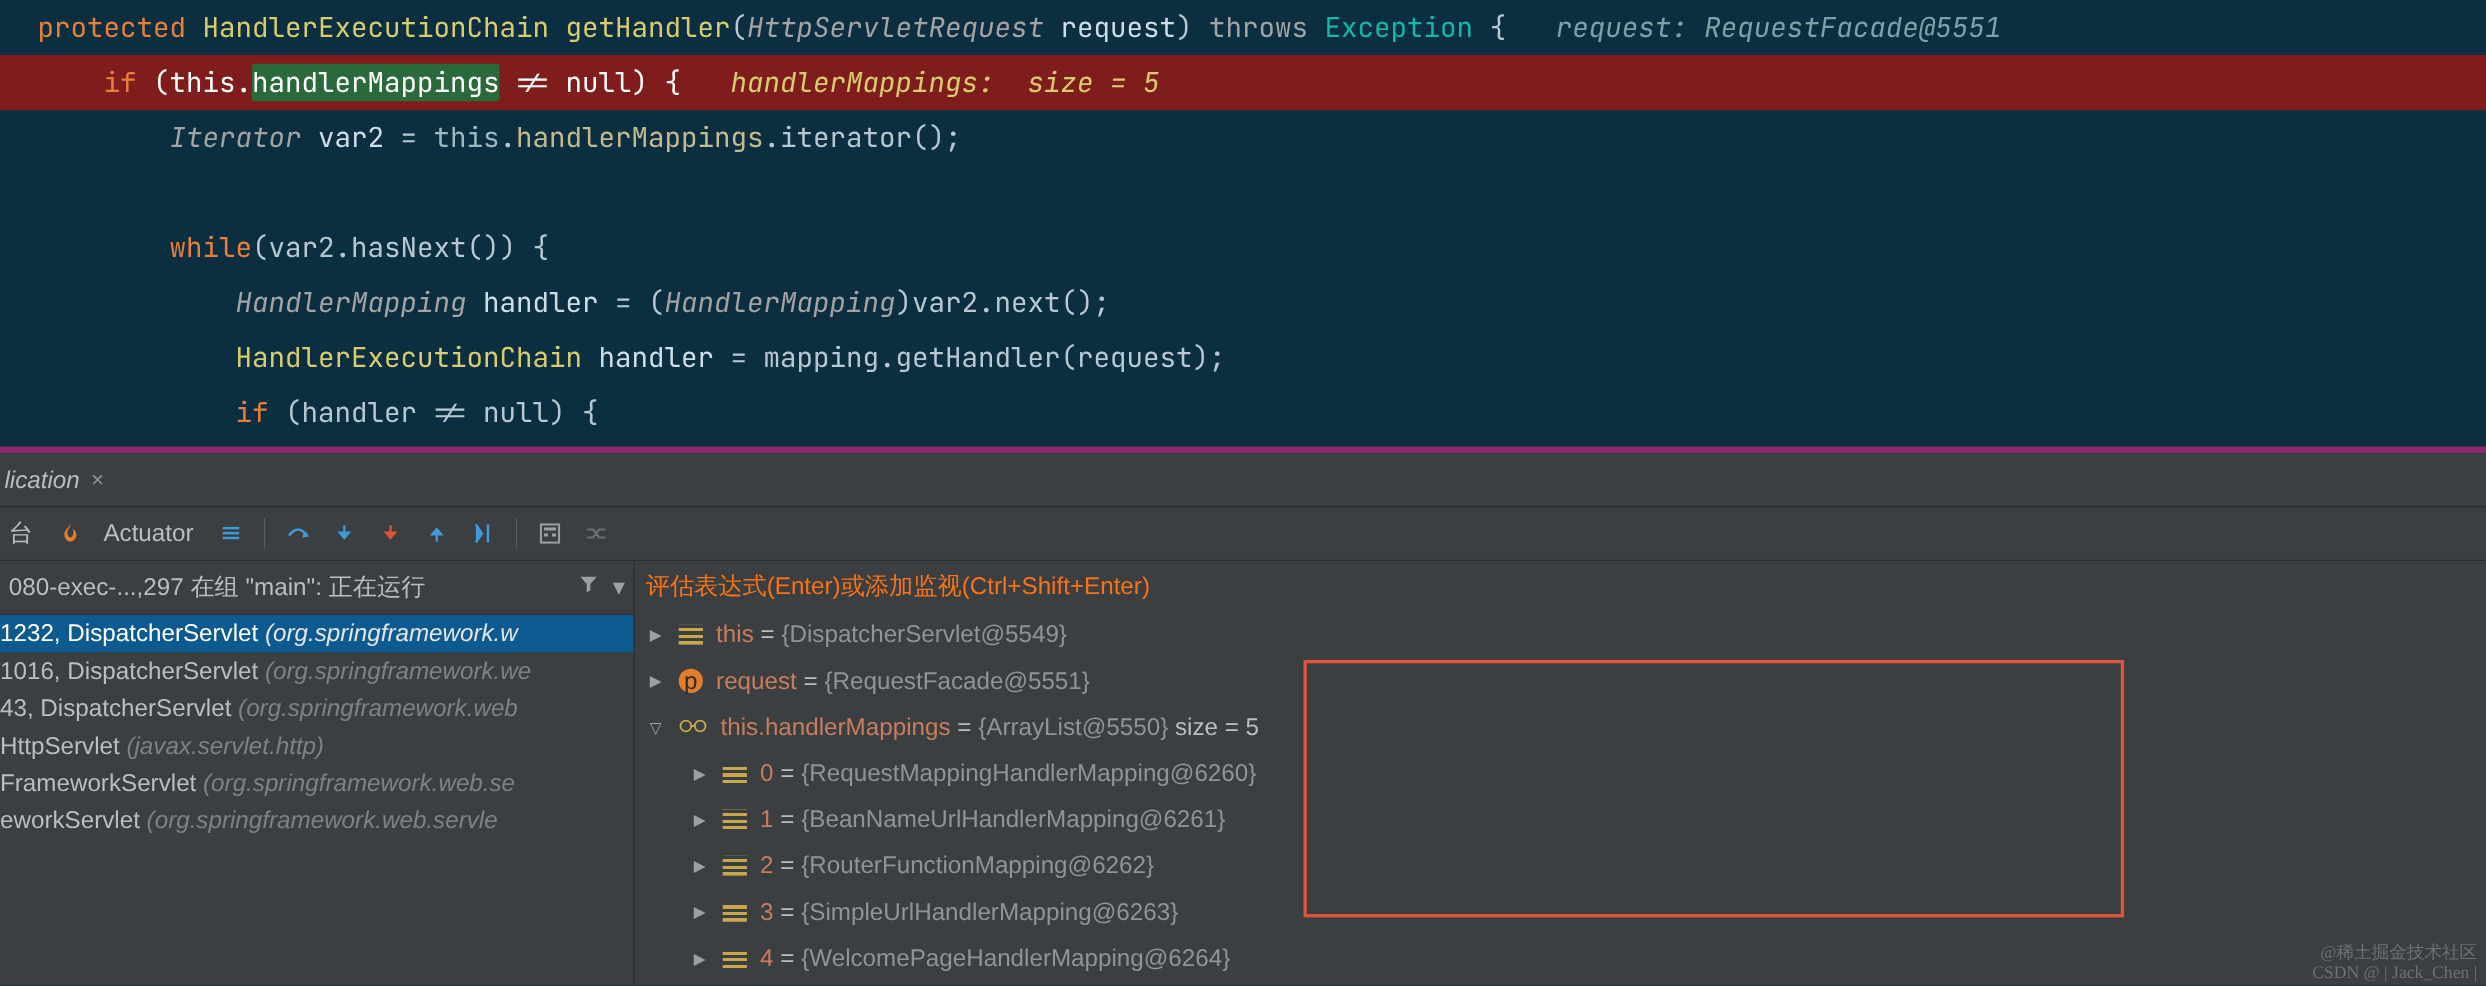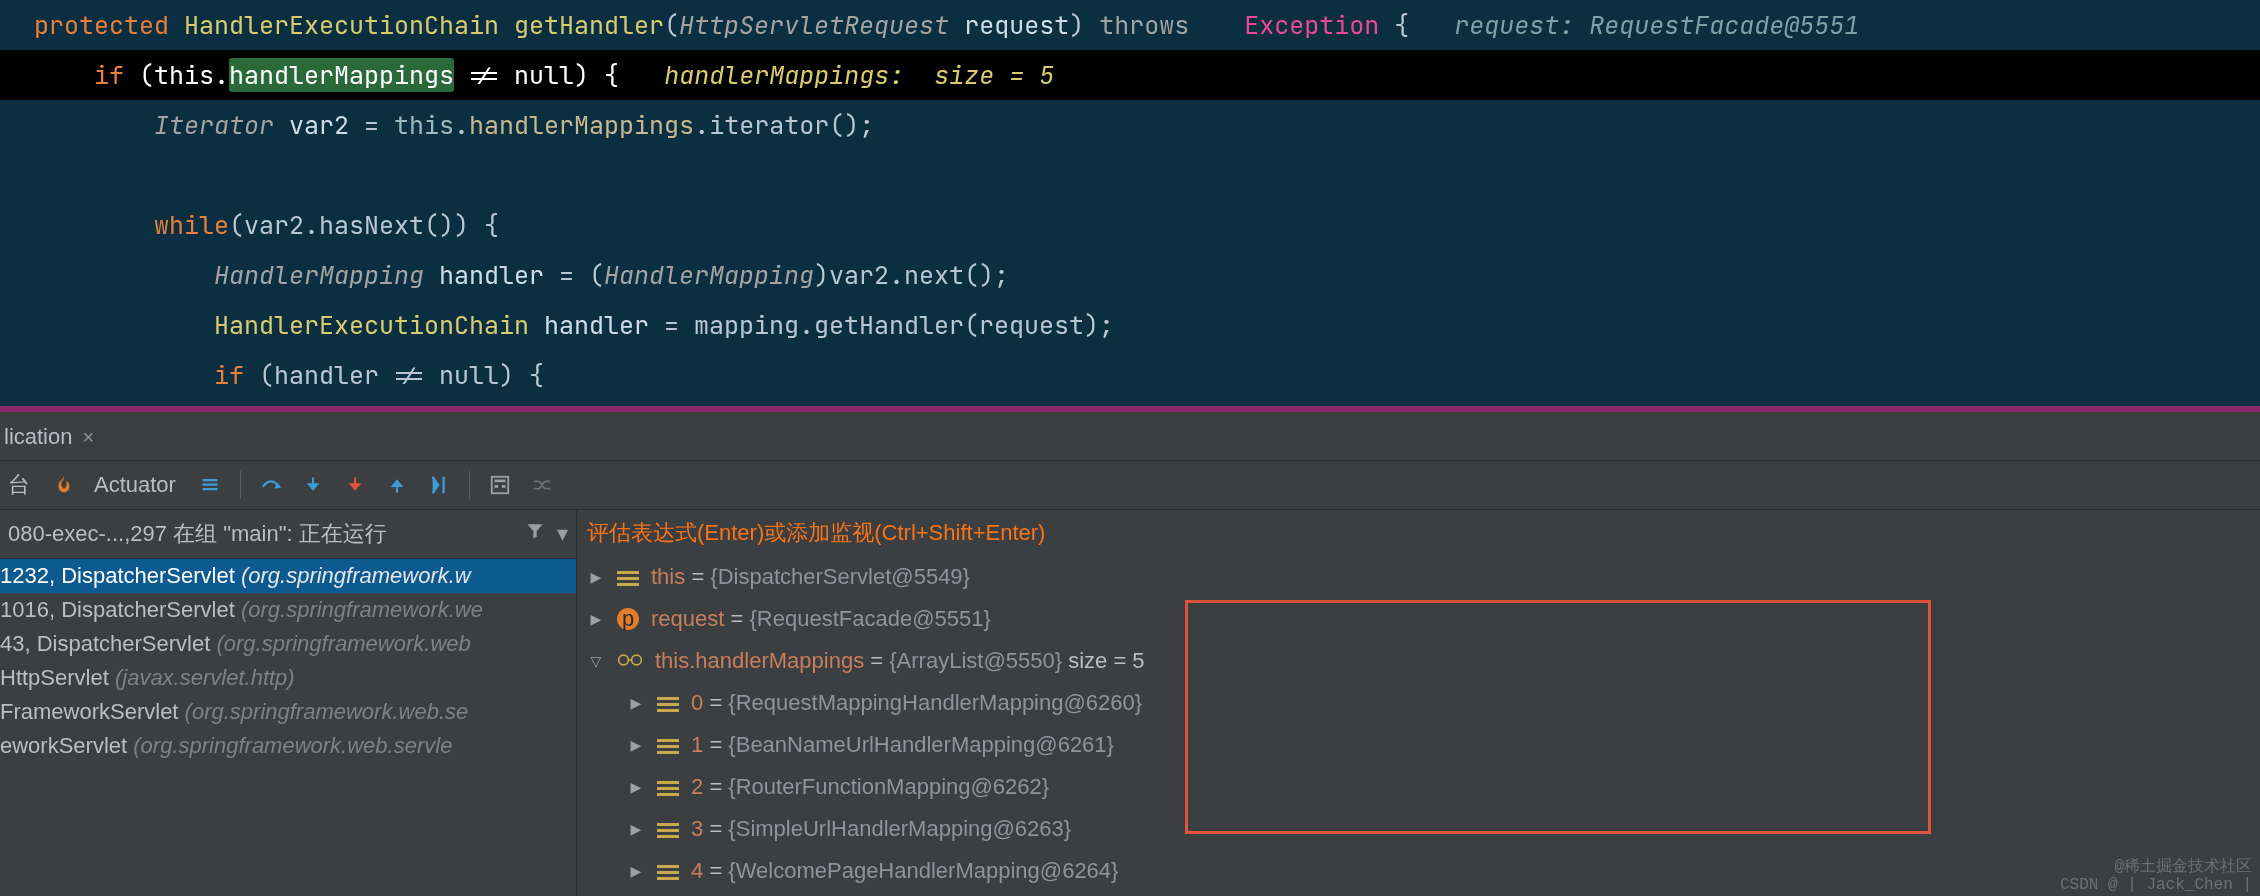--- a/index.html
+++ b/index.html
@@ -20,30 +20,30 @@
     overflow: hidden;
   }
   .code-line {
     height: 50px;
     line-height: 50px;
     white-space: pre;
     padding-left: 34px;
     font-size: 25px;
   }
   .hl-line {
-    background: #000000;
+    background: #7f1d1d;
     color: #fff;
   }
   .kw { color: #e87f3a; }
   .type { color: #d8cc6e; }
   .ident { color: #c5b98e; }
   .method { color: #d8cc6e; }
   .punct { color: #b8c7d2; }
   .throws-kw { color: #a3a3a3; }
-  .exc { color: #ec4899; margin-left: 40px; }
+  .exc { color: #14b8a6; }
   .debug-hint { color: #7aa3a8; font-style: italic; }
   .italic { font-style: italic; color: #a3a3a3; }
   .field-hl { background: #2a6a3a; color: #fff; border-radius: 3px; }
   .varname { color: #cfdde8; }
   .dim { color: #9fb8bd; }
 
   .underbar {
     height: 6px;
     background: #8a2a6c;
     width: 100%;
@@ -56,20 +56,21 @@
     padding-left: 0;
   }
   .tabitem {
     display: flex;
     align-items: center;
     gap: 10px;
     padding: 0 14px 10px 4px;
     color: #b8bdc3;
     font-family: "Segoe UI", "PingFang SC", sans-serif;
     font-size: 22px;
+    font-style: italic;
   }
   .tab-close { color: #8e9499; font-size: 20px; }
   .toolbar {
     height: 48px;
     background: #3b3f41;
     border-top: 1px solid #2a2d2f;
     border-bottom: 1px solid #2a2d2f;
     display: flex;
     align-items: center;
     gap: 18px;
@@ -153,21 +154,21 @@
     pointer-events: none;
   }
   .watermark {
     position: absolute;
     right: 8px;
     bottom: 4px;
     color: #6c7174;
     font-size: 16px;
     text-align: right;
     line-height: 18px;
-    font-family: Liberation Mono, monospace;
+    font-family: Liberation Serif, serif;
   }
   .stripes {
     width: 22px; height: 18px;
     background: repeating-linear-gradient( 0deg, #c9a84b, #c9a84b 3px, transparent 3px, transparent 6px);
   }
 </style>
 </head>
 <body>
 
 <div class="editor">

